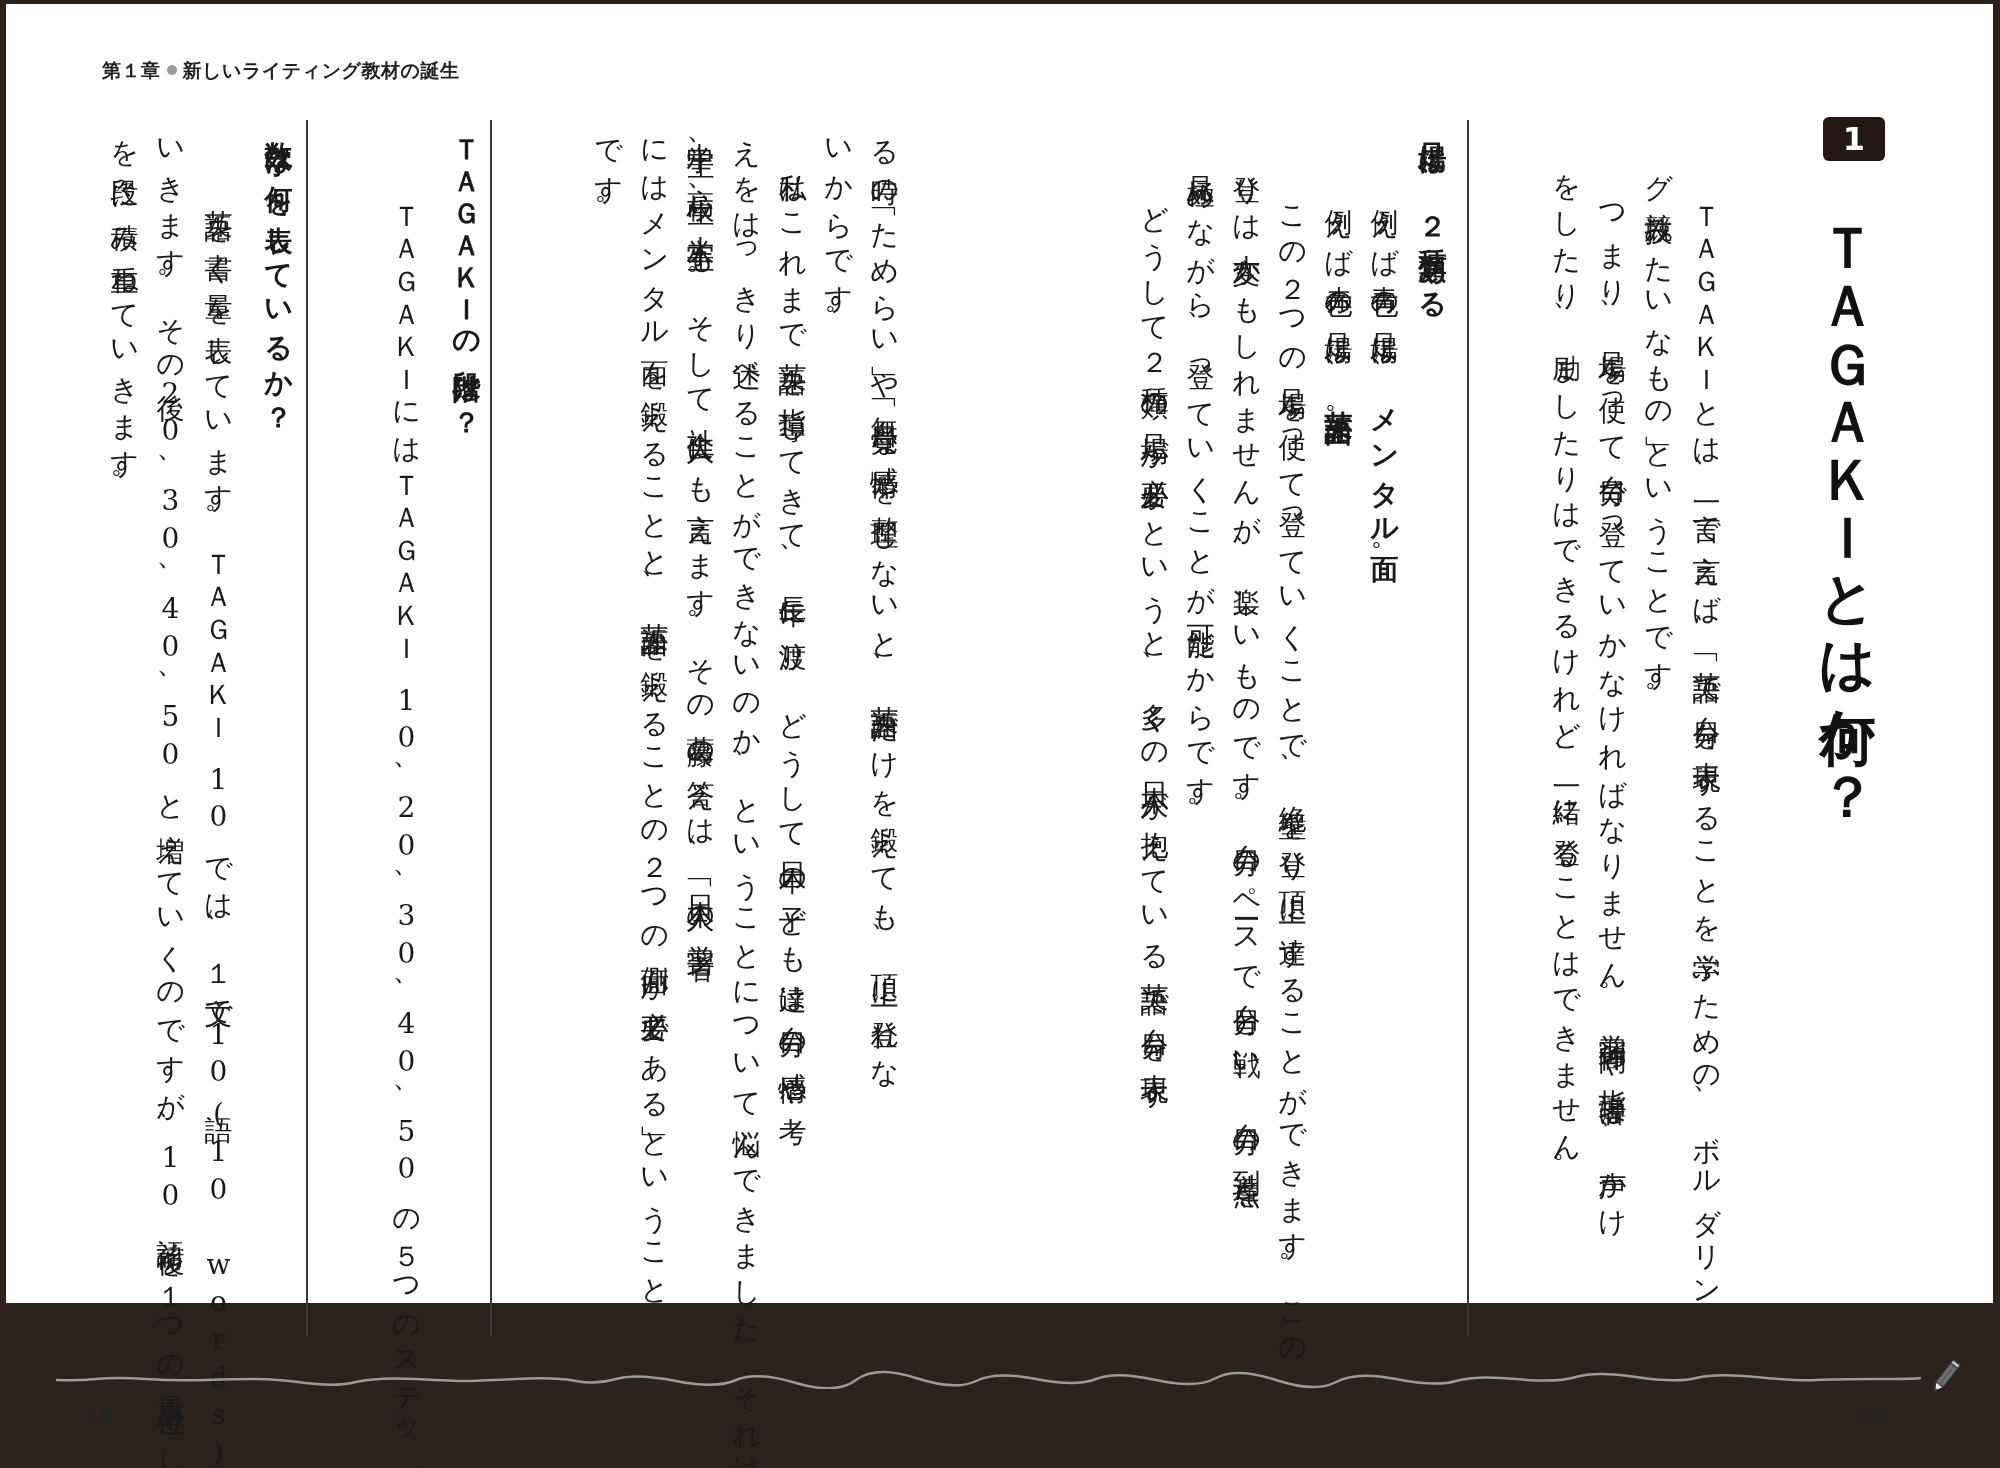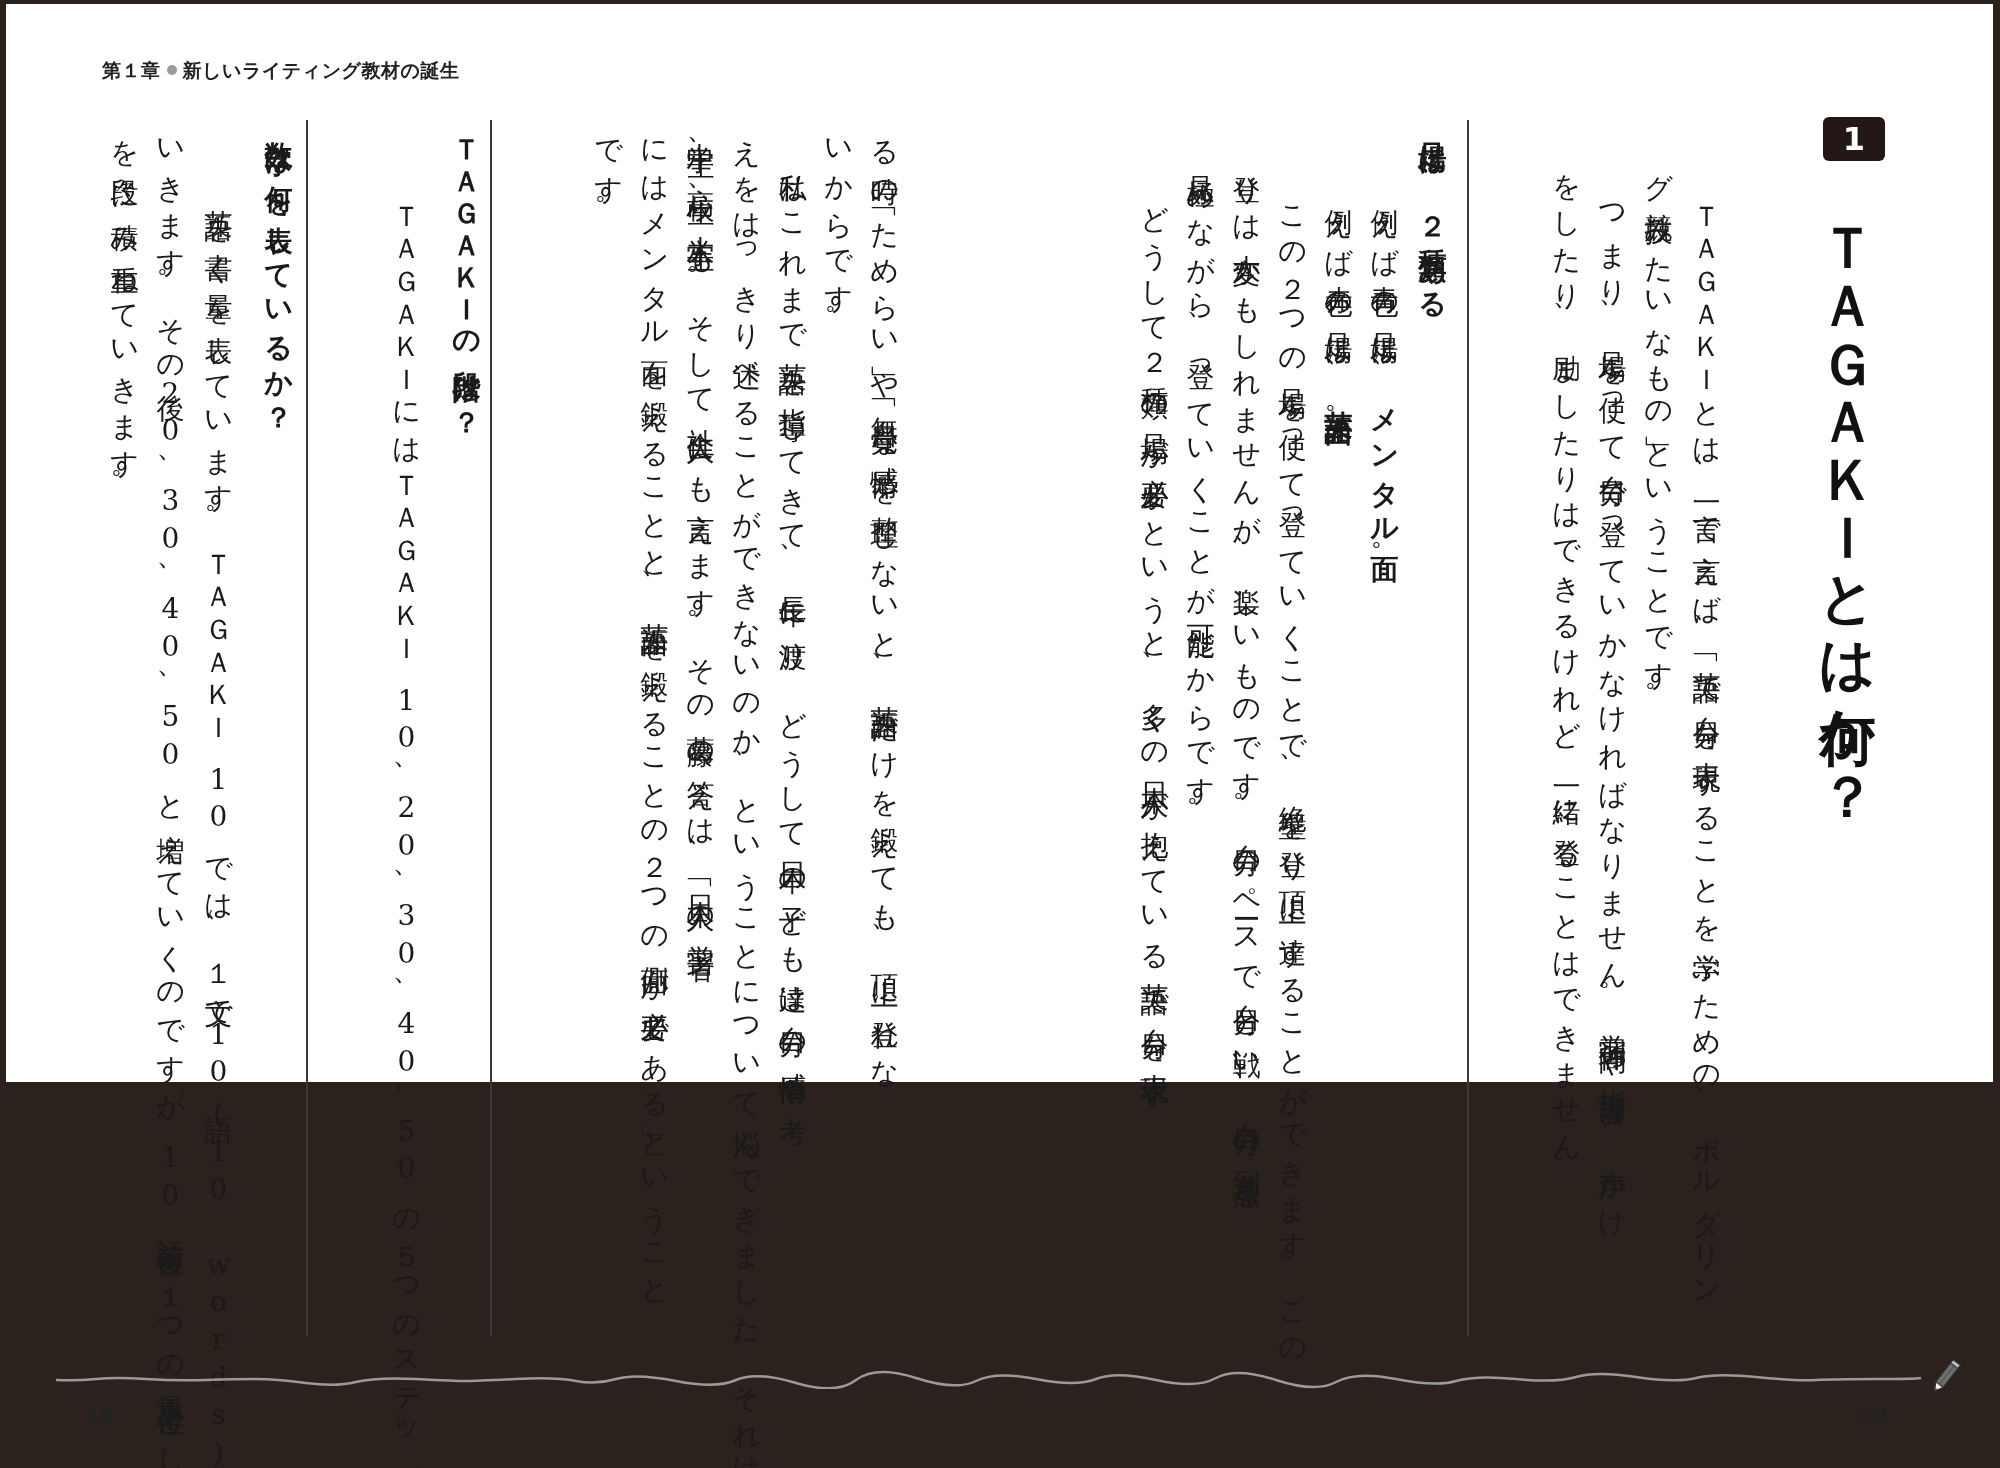--- a/index.html
+++ b/index.html
@@ -3,21 +3,21 @@
 <meta charset="utf-8">
 <style>
   html, body { margin: 0; padding: 0; }
   body {
     width: 2000px; height: 1468px; position: relative; overflow: hidden;
     background: #2b211d;
     font-family: "DejaVu Serif", "Liberation Serif", serif;
     color: #1a1a1a;
   }
   .spread {
-    position: absolute; left: 6px; top: 4px; width: 1987px; height: 1078px;
+    position: absolute; left: 6px; top: 4px; width: 1987px; height: 1299px;
     background: #ffffff;
   }
   .running-head {
     position: absolute; left: 96px; top: 54px;
     font-family: "DejaVu Sans", "Liberation Sans", sans-serif;
     font-size: 19px; font-weight: bold; color: #222;
     letter-spacing: 0.5px; white-space: nowrap;
   }
   .running-head .dot {
     display: inline-block; width: 10px; height: 10px; border-radius: 50%;

